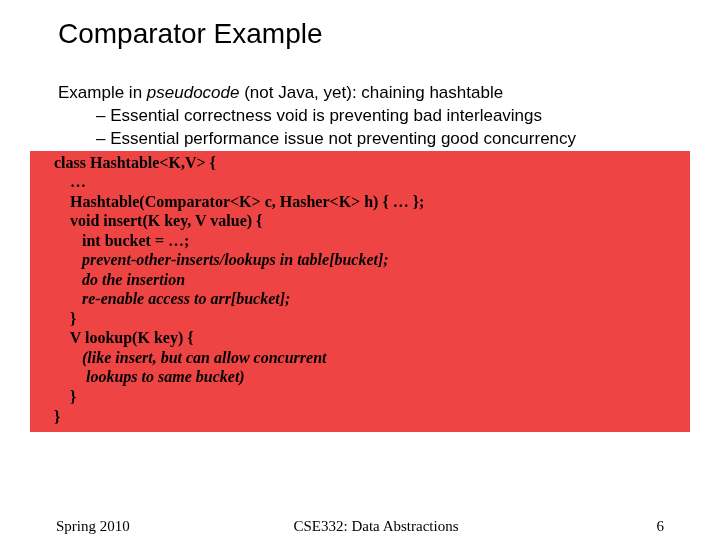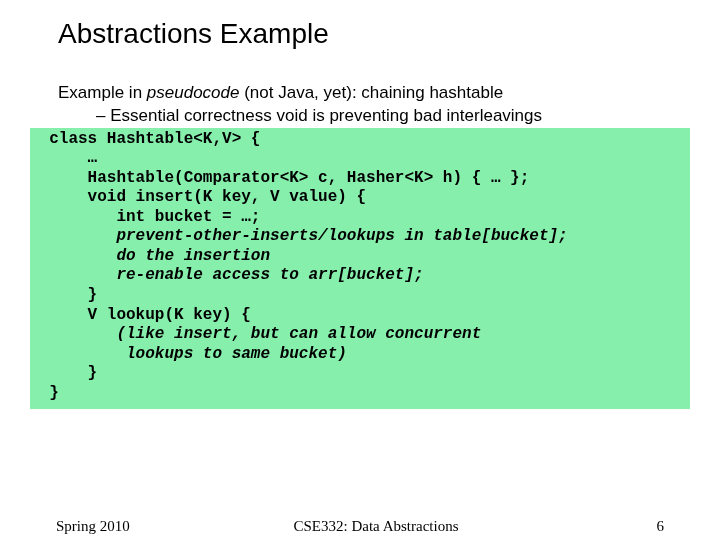--- a/index.html
+++ b/index.html
@@ -33,26 +33,26 @@
   }
   .bullet-line {
     padding-left: 60px;
     text-indent: -22px;
   }
   .italic {
     font-style: italic;
     text-align: center;
   }
   .code-block {
-    background: #86efac;
-    font-family: Liberation Mono, monospace;
+    background: #ef4444;
+    font-family: Liberation Serif, serif;
     font-weight: bold;
     font-size: 16px;
     line-height: 1.22;
-    padding: 2px 0 6px 0;
+    padding: 2px 0 6px 16px;
     margin-left: -28px;
     margin-right: -20px;
     white-space: pre;
   }
   .code-italic {
     font-style: italic;
   }
   .footer {
     position: absolute;
     bottom: 22px;
@@ -79,30 +79,31 @@
   }
   .spacer {
     height: 14px;
   }
 </style>
 </head>
 <body>
 
 <div class="slide">
 
-  <h1 class="title">Abstractions Example</h1>
+  <h1 class="title">Comparator Example</h1>
 
   <div class="body-text">
 
     <div class="spacer"></div>
 
     <div>
       <span>Example in </span><span class="italic">pseudocode</span><span> (not Java, yet): chaining hashtable</span>
     </div>
     <div class="bullet-line">–  Essential correctness void is preventing bad interleavings</div>
+    <div class="bullet-line">–  Essential performance issue not preventing good concurrency</div>
 
     <div class="code-block"><span>  class Hashtable&lt;K,V&gt; {</span>
 <span>      …</span>
 <span>      Hashtable(Comparator&lt;K&gt; c, Hasher&lt;K&gt; h) { … };</span>
 <span>      void insert(K key, V value) {</span>
 <span>         int bucket = …;</span>
 <span class="code-italic">         prevent-other-inserts/lookups in table[bucket];</span>
 <span class="code-italic">         do the insertion</span>
 <span class="code-italic">         re-enable access to arr[bucket];</span>
 <span>      }</span>

